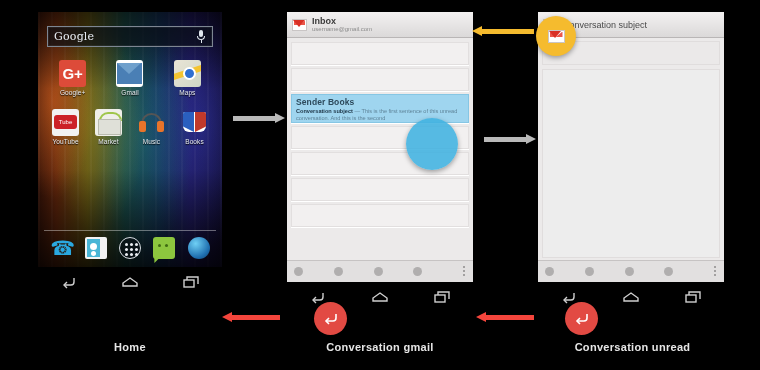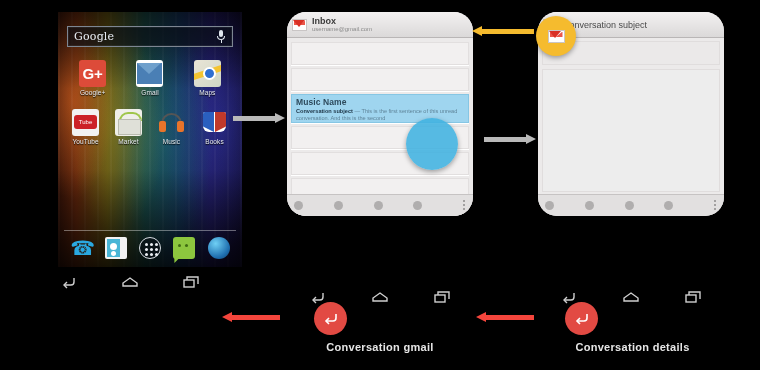--- a/index.html
+++ b/index.html
@@ -27,21 +27,20 @@
   #home-phone { left: 38px; top: 12px; width: 184px; height: 285px; }
   #home-screen {
     width: 100%; height: 255px;
     background:
       radial-gradient(ellipse 60px 140px at 8% 35%, rgba(255,120,40,.55), transparent 70%),
       radial-gradient(ellipse 70px 150px at 32% 45%, rgba(200,190,60,.38), transparent 70%),
       radial-gradient(ellipse 70px 160px at 58% 50%, rgba(40,150,160,.40), transparent 70%),
       radial-gradient(ellipse 80px 170px at 88% 45%, rgba(60,70,210,.50), transparent 72%),
       linear-gradient(90deg,#3a1408 0%,#6d2a0d 10%,#6b5a12 27%,#1c4f4a 47%,#16365f 66%,#221a64 83%,#120c33 100%);
     position: relative;
-    margin-left: 20px;
   }
   #home-screen::before{
     content:""; position:absolute; inset:0;
     background:
       linear-gradient(180deg, rgba(0,0,0,.62) 0%, rgba(0,0,0,.10) 30%, rgba(0,0,0,.15) 62%, rgba(0,0,0,.80) 100%),
       repeating-linear-gradient(90deg, rgba(255,255,255,.045) 0 2px, rgba(0,0,0,0) 2px 13px);
     pointer-events:none;
   }
   .searchbar {
     position: absolute; left: 9px; top: 14px; right: 9px; height: 21px;
@@ -98,21 +97,21 @@
   .d-drawer::after{content:"";position:absolute;left:5px;top:5px;width:3px;height:3px;background:#eaeef3;border-radius:50%;
       box-shadow:5px 0 0 #eaeef3,10px 0 0 #eaeef3,0 5px 0 #eaeef3,5px 5px 0 #eaeef3,10px 5px 0 #eaeef3,0 10px 0 #eaeef3,5px 10px 0 #eaeef3,10px 10px 0 #eaeef3;}
   .d-msg{background:#8cc63e;border-radius:3px;}
   .d-msg::before{content:"";position:absolute;left:1px;bottom:-4px;width:7px;height:7px;background:#8cc63e;clip-path:polygon(0 100%,0 0,100% 0);}
   .d-msg::after{content:"";position:absolute;left:5px;top:7px;width:3px;height:3px;background:#3f6b12;border-radius:50%;box-shadow:7px 0 0 #3f6b12;}
   .d-browser{background:radial-gradient(circle at 35% 30%,#6fd0f5,#1f6fb0 65%,#0d3f6b);border-radius:50%;}
 
   
   #list-phone { left: 287px; top: 12px; width: 186px; height: 300px; }
   #detail-phone { left: 538px; top: 12px; width: 186px; height: 300px; }
-  .g-screen { width:100%; height:204px; background:#eceaea; position:relative; overflow:hidden;border-radius:19px; }
+  .g-screen { width:100%; height:270px; background:#eceaea; position:relative; overflow:hidden; }
   .g-header {
     height: 26px; background: linear-gradient(180deg,#f3f1f1,#dbd9d9);
     border-bottom:1px solid #b9b6b6; display:flex; align-items:center; padding:0 5px; gap:5px;
   }
   .gm-ico { width:15px; height:12px; position:relative; background:#fff; border:1px solid #c9c5c5; flex:none;}
   .gm-ico::after{content:"";position:absolute;left:0;top:0;width:0;height:0;border-left:6.5px solid transparent;border-right:6.5px solid transparent;border-top:7px solid #d93025;}
   .gm-ico::before{content:"";position:absolute;left:1px;top:1px;right:1px;bottom:1px;background:linear-gradient(180deg,#ea4335 55%,#fff 55%);clip-path:polygon(0 0,50% 58%,100% 0,100% 100%,0 100%);opacity:.9;}
   .ghd { line-height:1.05; }
   .ghd .t1{ font-size:9px; color:#3a3a3a; font-weight:600; }
   .ghd .t2{ font-size:6px; color:#8b8b8b; }
@@ -272,21 +271,21 @@
         <span class="ghd">
           <span class="t1" style="display:block">Inbox</span>
           <span class="t2" style="display:block">username@gmail.com</span>
         </span>
       </div>
 
       <div class="g-list">
         <div class="g-row"></div>
         <div class="g-row"></div>
         <div class="g-row sel">
-          <div class="sname">Music Name</div>
+          <div class="sname">Sender Books</div>
           <div class="ssub">
             <b>Conversation subject</b><span class="dim"> — </span><span class="dim">This is the first sentence of this unread conversation. And this is the second</span>
           </div>
         </div>
         <div class="g-row"></div>
         <div class="g-row"></div>
         <div class="g-row"></div>
         <div class="g-row"></div>
       </div>
 
@@ -392,16 +391,17 @@
   </div>
   <div class="arrow left" id="arrow-red-1">
     <span class="shaft" style="background:#f4453c"></span>
       <span class="head" style="border-right-color:#f4453c"></span>
   </div>
   <div class="arrow left" id="arrow-red-2">
     <span class="shaft" style="background:#f4453c"></span>
       <span class="head" style="border-right-color:#f4453c"></span>
   </div>
 
+  <div class="caption" id="cap-home">Home</div>
   <div class="caption" id="cap-list">Conversation gmail</div>
-  <div class="caption" id="cap-detail">Conversation details</div>
+  <div class="caption" id="cap-detail">Conversation unread</div>
 
 </div>
 
 </body></html>

